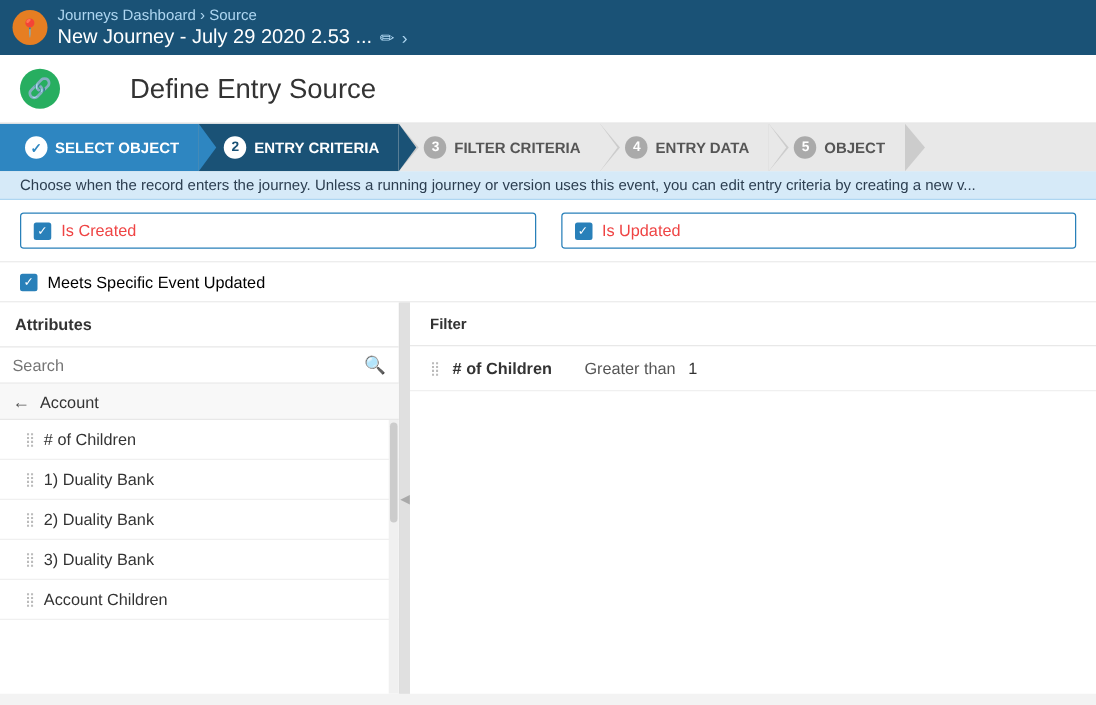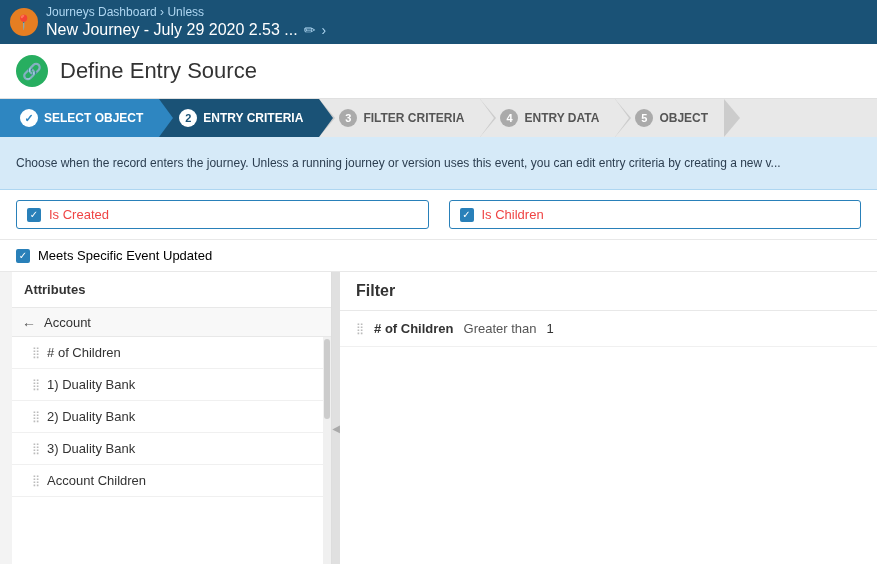--- a/index.html
+++ b/index.html
@@ -58,20 +58,21 @@
       width: 32px; height: 32px;
       background: #27ae60;
       border-radius: 50%;
       display: flex; align-items: center; justify-content: center;
       color: white; font-size: 16px;
     }
     .section-header-title {
       font-size: 22px;
       font-weight: 300;
       color: #333;
+      margin-left: 44px;
     }
 
     
     .step-bar {
       display: flex;
       height: 38px;
       background: #e8e8e8;
       overflow: hidden;
     }
     .step {
@@ -137,21 +138,21 @@
       border-bottom: 19px solid transparent;
       border-left: 16px solid #ccc;
       z-index: 1;
     }
     .step:first-child::before { display: none; }
     .step:last-child::after { display: none; }
 
     
     .desc-bar {
       background: #d6eaf8;
-      padding: 19px 16px;
+      padding: 4px 16px;
       font-size: 12px;
       color: #2c3e50;
       border-bottom: 1px solid #aed6f1;
     }
 
     
     .criteria-row {
       background: white;
       padding: 10px 16px;
       display: flex;
@@ -195,21 +196,20 @@
       align-items: center;
       gap: 8px;
       border-bottom: 1px solid #e8e8e8;
     }
 
     
     .main-content {
       display: flex;
       height: calc(564px - 44px - 55px - 38px - 38px - 36px - 40px);
       min-height: 260px;
-      padding-left: 12px;
     }
 
     
     .attributes-panel {
       width: 320px;
       background: white;
       border-right: 1px solid #ddd;
       display: flex;
       flex-direction: column;
       flex-shrink: 0;
@@ -306,21 +306,21 @@
 
     
     .filter-panel {
       flex: 1;
       background: white;
       display: flex;
       flex-direction: column;
     }
     .filter-header {
       padding: 10px 16px;
-      font-size: 16px;
+      font-size: 12px;
       font-weight: 600;
       color: #333;
       border-bottom: 1px solid #e8e8e8;
     }
     .filter-row {
       display: flex;
       align-items: center;
       padding: 10px 16px;
       gap: 10px;
       border-bottom: 1px solid #f0f0f0;
@@ -328,35 +328,36 @@
     .filter-drag {
       color: #bbb;
       font-size: 11px;
     }
     .filter-field {
       font-weight: 600;
       color: #333;
     }
     .filter-op {
       color: #555;
+      margin-left: 16px;
     }
     .filter-val {
       color: #333;
     }
   </style>
 </head>
 <body>
 
 <div class="top-bar">
   <div class="top-bar-icon">📍</div>
   <div style="display:flex;flex-direction:column;gap:2px;">
     <div class="top-bar-breadcrumb">
       <span style="cursor:pointer;">Journeys Dashboard</span>
       <span> › </span>
-      <span>Unless</span>
+      <span>Source</span>
     </div>
     <div class="top-bar-title">
       <span>New Journey - July 29 2020 2.53 ...</span>
       <span class="top-bar-edit-icon">✏</span>
       <span class="top-bar-chevron">›</span>
     </div>
   </div>
 </div>
 
 <div class="section-header">
@@ -391,33 +392,37 @@
   <span>Choose when the record enters the journey. Unless a running journey or version uses this event, you can edit entry criteria by creating a new v...</span>
 </div>
 
 <div class="criteria-row">
   <div class="criteria-item checked">
     <div class="checkbox">✓</div>
     <span class="criteria-label">Is Created</span>
   </div>
   <div class="criteria-item checked">
     <div class="checkbox">✓</div>
-    <span class="criteria-label">Is Children</span>
+    <span class="criteria-label">Is Updated</span>
   </div>
 </div>
 
 <div class="meets-row">
   <div class="checkbox">✓</div>
   <span>Meets Specific Event Updated</span>
 </div>
 
 <div class="main-content">
 
   <div class="attributes-panel">
     <div class="attributes-header">Attributes</div>
+    <div class="search-box">
+      <input class="search-input" type="text" placeholder="Search" style="">
+      <span class="search-icon-btn">🔍</span>
+    </div>
     <div class="account-header">
       <span class="back-arrow">←</span>
       <span class="account-label">Account</span>
     </div>
     <div class="attr-list">
       <div class="attr-item">
         <span class="drag-handle">⣿</span>
         <span># of Children</span>
       </div>
       <div class="attr-item">

